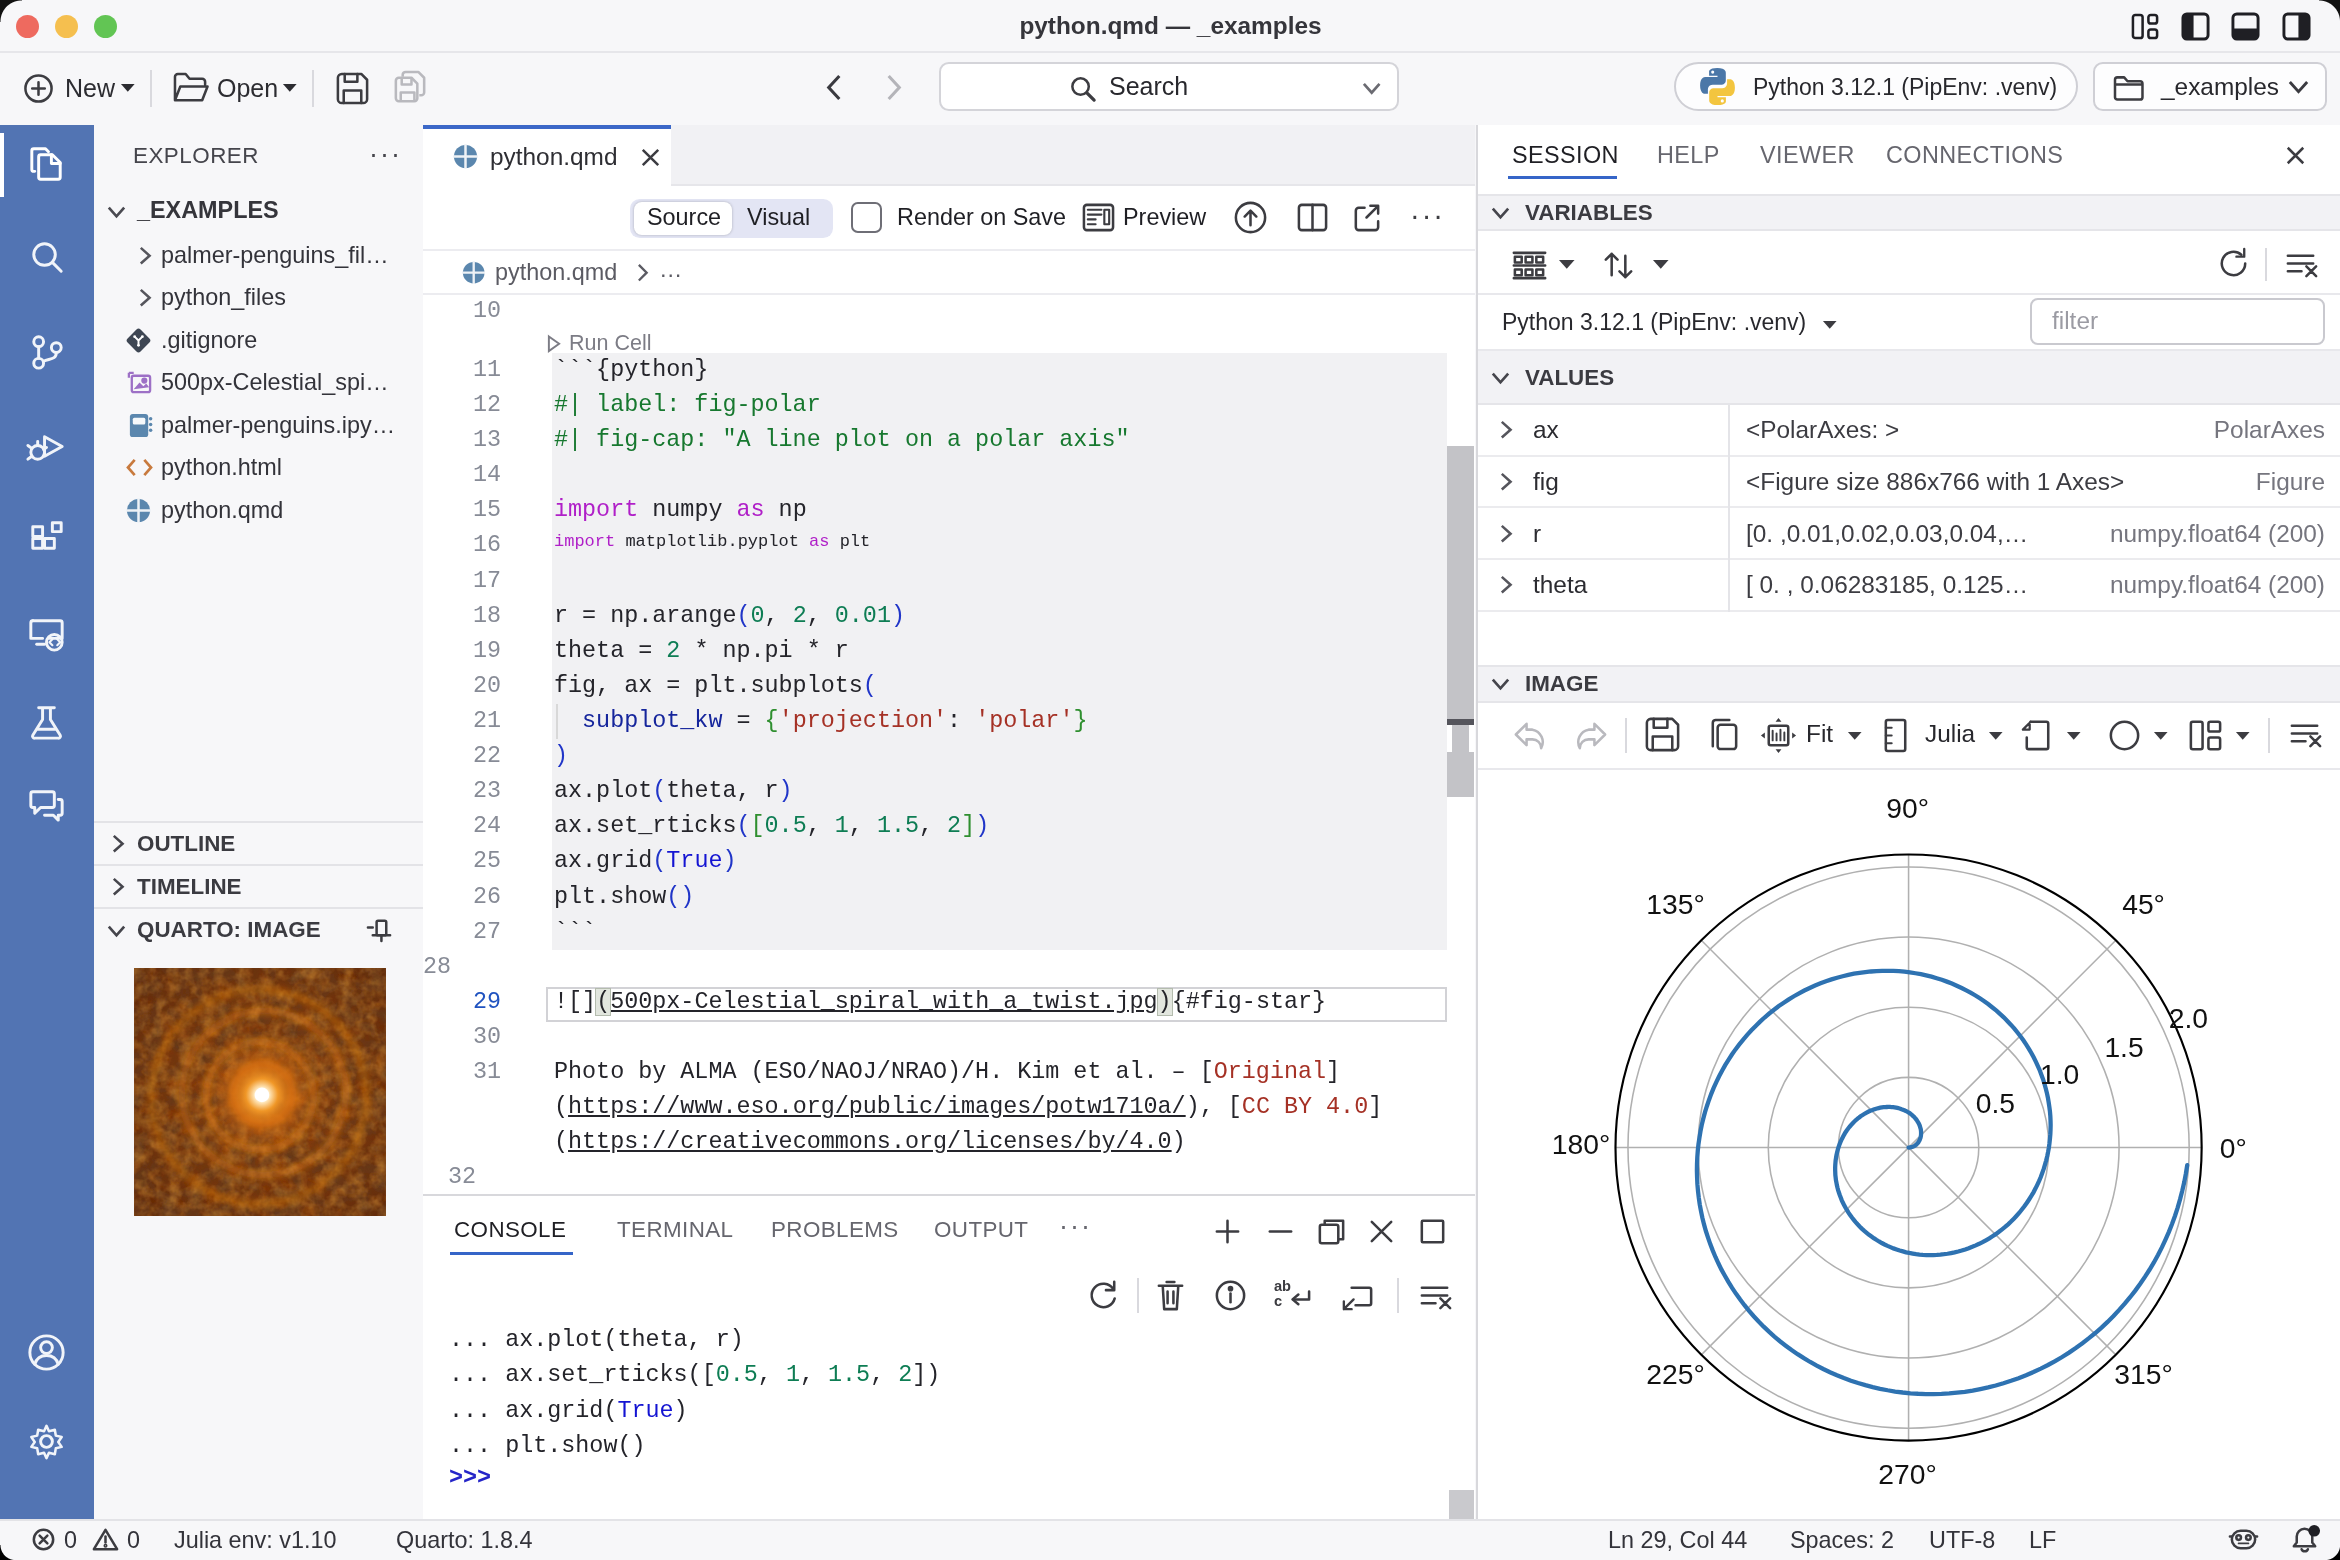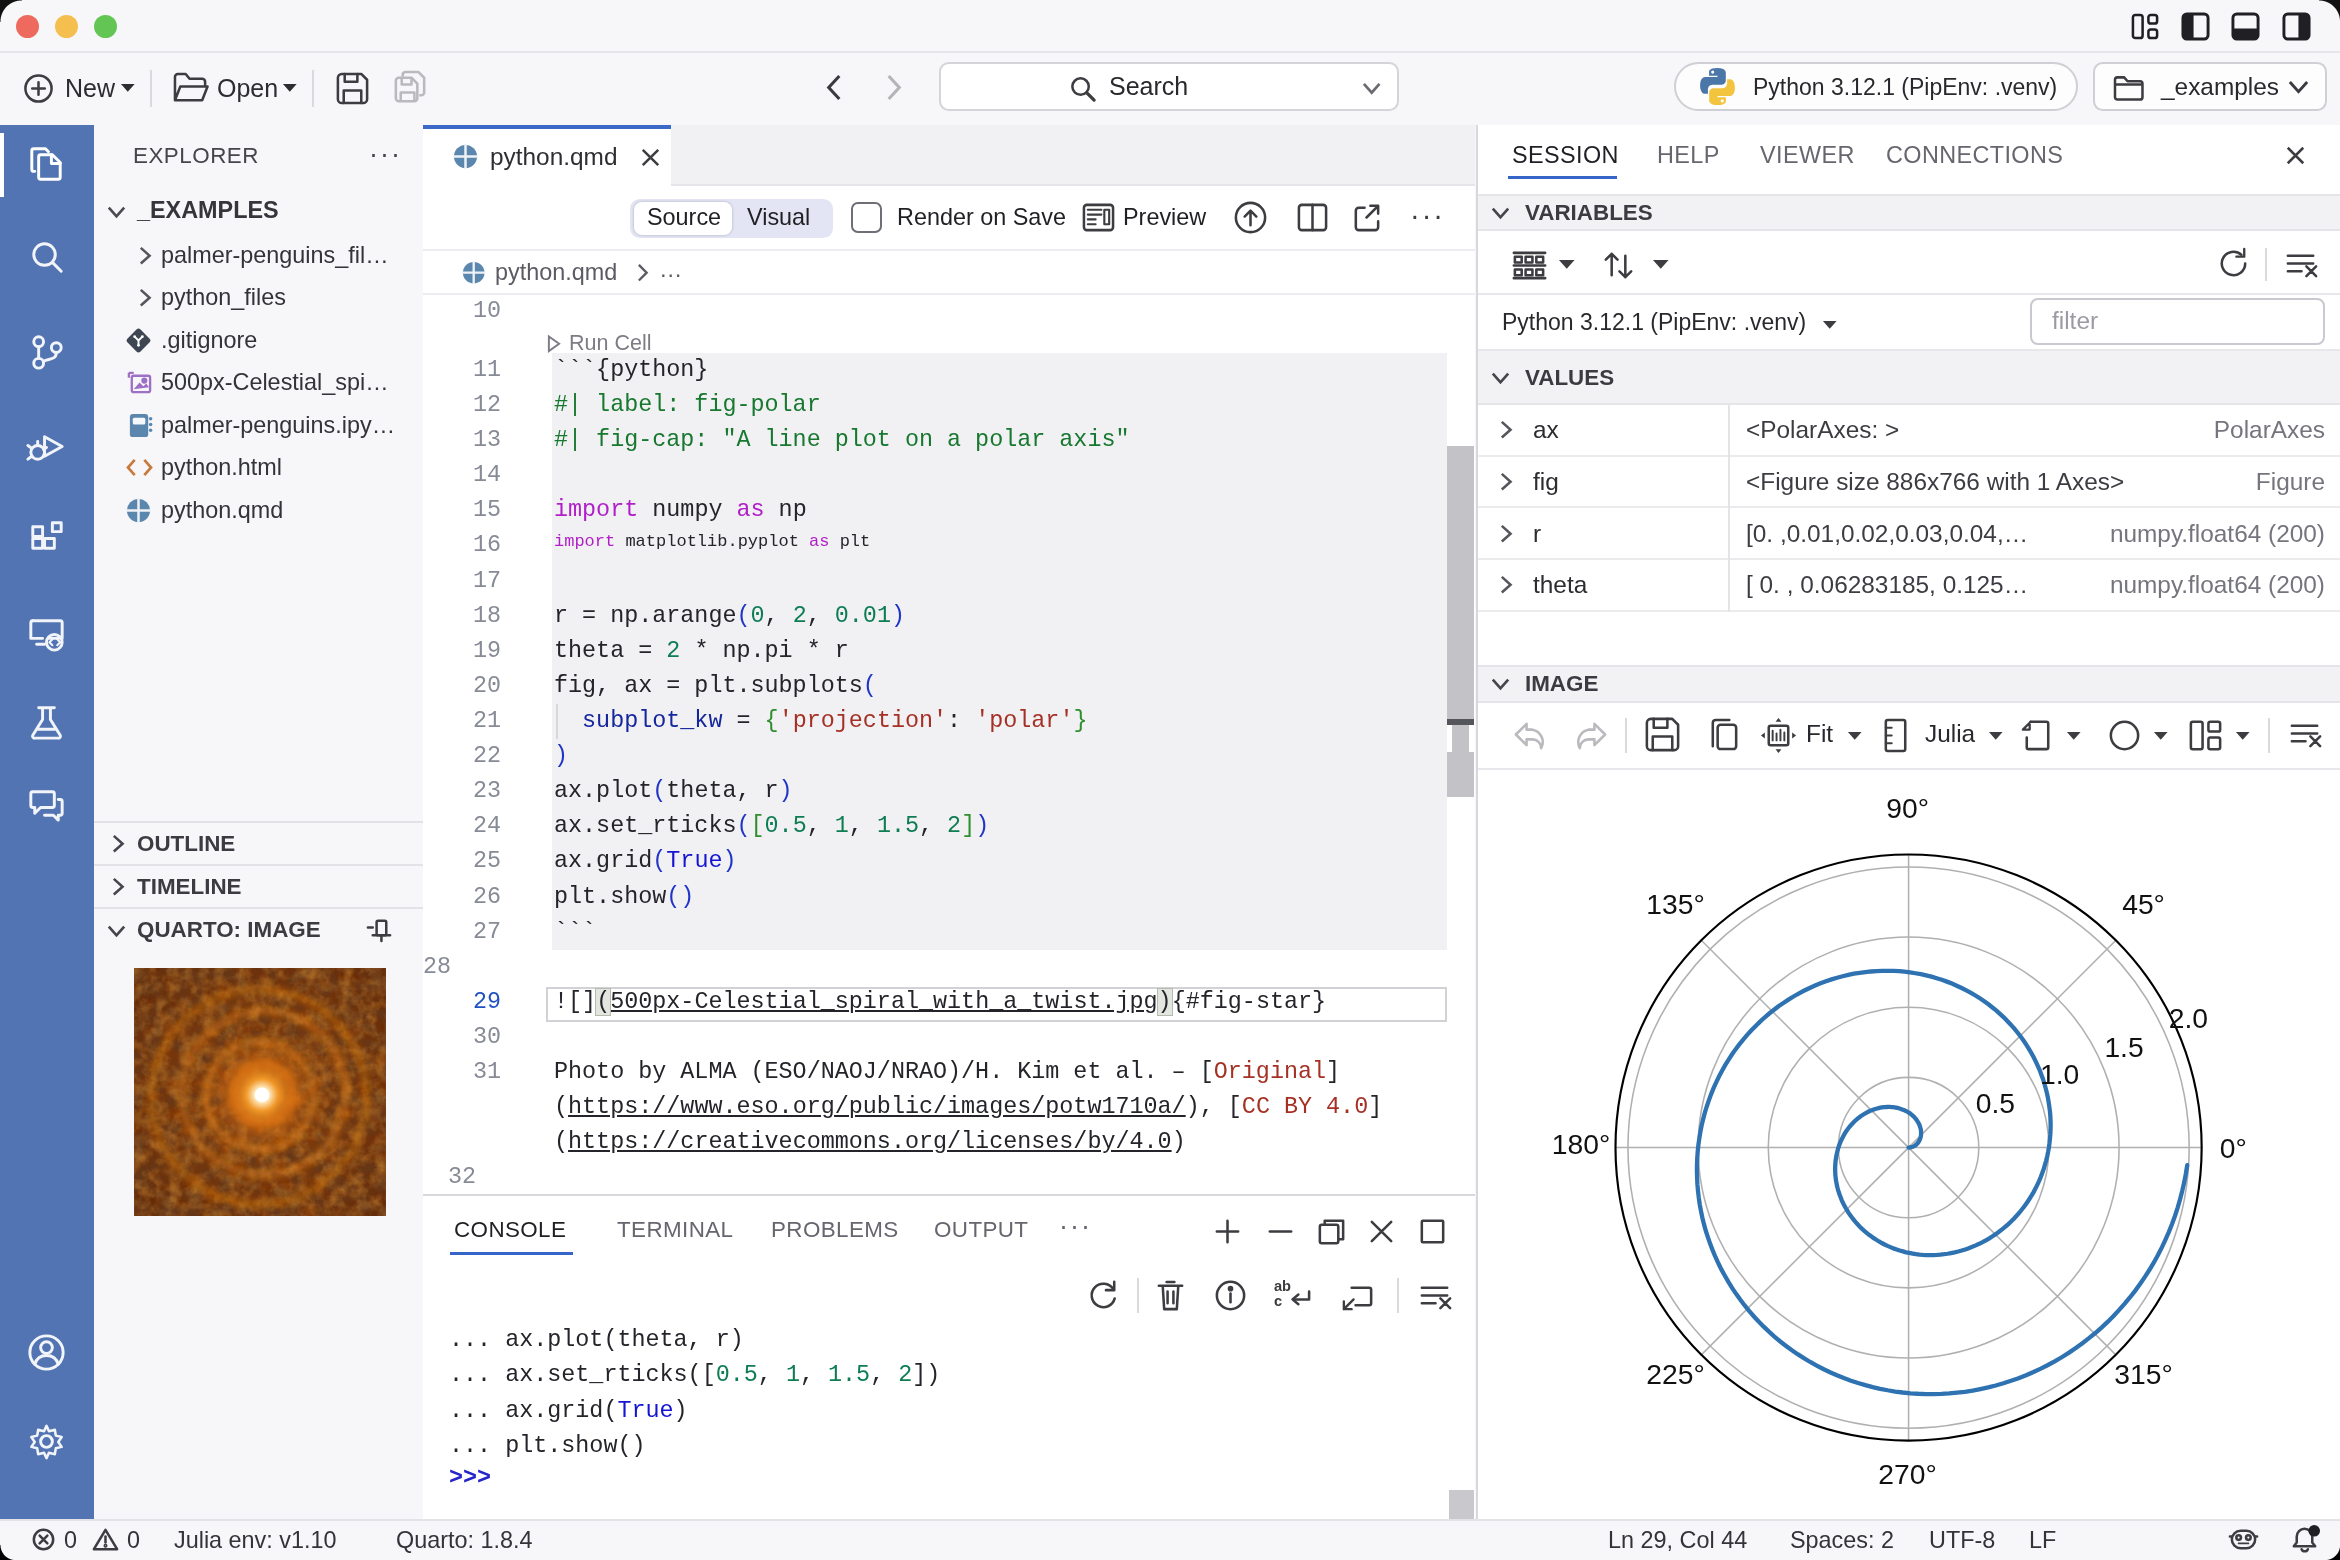--- a/index.html
+++ b/index.html
@@ -11,20 +11,21 @@
 .icw{stroke:#fff;fill:none;stroke-width:3;stroke-linecap:round;stroke-linejoin:round}
 .sep{position:absolute;width:2px;background:#d9d9de}
 .tx{white-space:pre}
 </style></head>
 <body>
 
 <div class="abs" style="left:0px;top:0px;width:2341px;height:53px;background:#f7f7f9;border-bottom:2px solid #e6e6ea">
   <div class="abs" style="left:15.6px;top:14.6px;width:23.4px;height:23.4px;border-radius:50%;background:#ee6a5f"></div>
   <div class="abs" style="left:55px;top:14.6px;width:23.4px;height:23.4px;border-radius:50%;background:#f5bf4f"></div>
   <div class="abs" style="left:94px;top:14.6px;width:23.4px;height:23.4px;border-radius:50%;background:#62c554"></div>
+  <div class="abs" style="left:0px;top:11.7px;width:2341px;text-align:center;font-size:24.4px;font-weight:600;color:#35353b">python.qmd — _examples</div>
 </div>
 <svg class="abs" style="left:2130px;top:11.7px" width="31" height="29" viewBox="0 0 32 30">
     <g fill="none" stroke="#1f1f24" stroke-width="2.6">
     <rect x="3" y="3" width="10" height="24" rx="2.5"></rect>
     <rect x="19" y="3" width="9" height="9" rx="2.5"></rect>
     <rect x="19" y="18" width="9" height="9" rx="2.5"></rect>
     </g>
   </svg>
 <svg class="abs" style="left:2181px;top:11.7px" width="29" height="29" viewBox="0 0 30 30">
     <rect x="2" y="2" width="26" height="26" rx="4" fill="none" stroke="#1f1f24" stroke-width="3"></rect>

